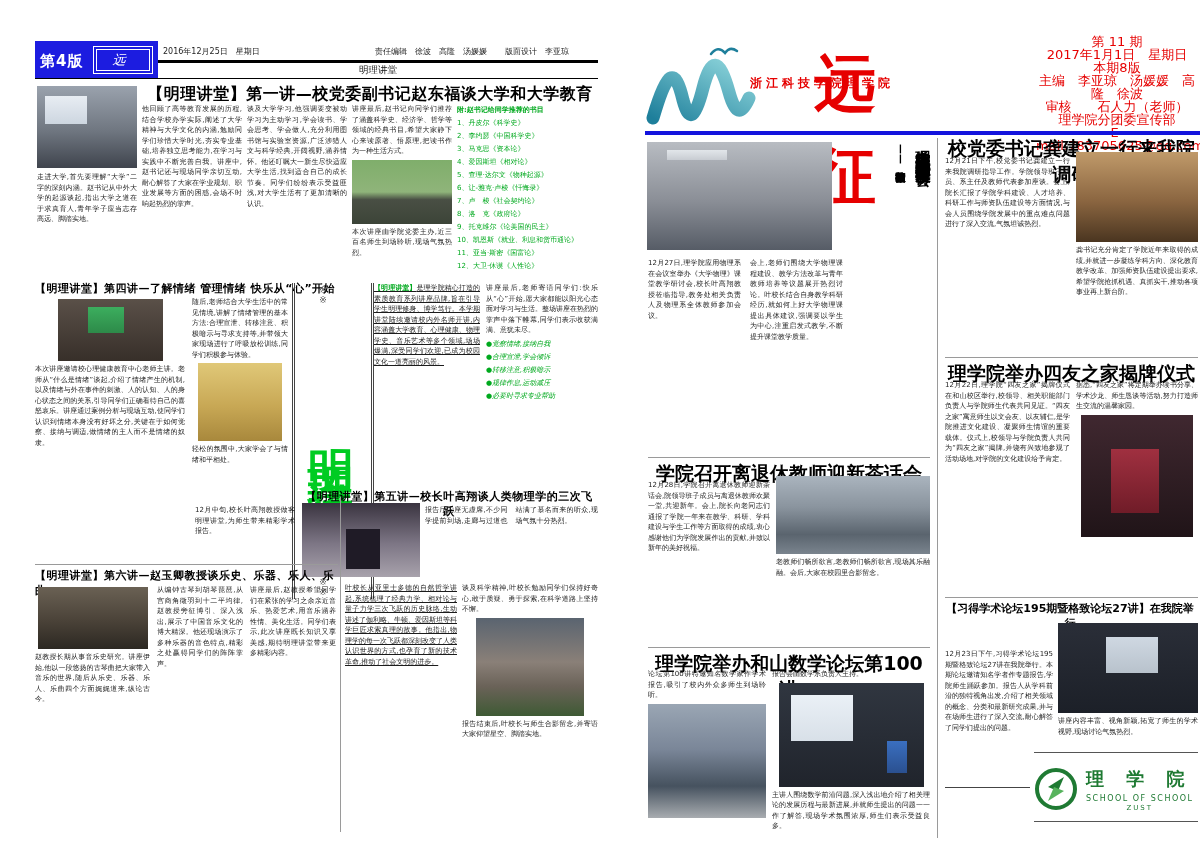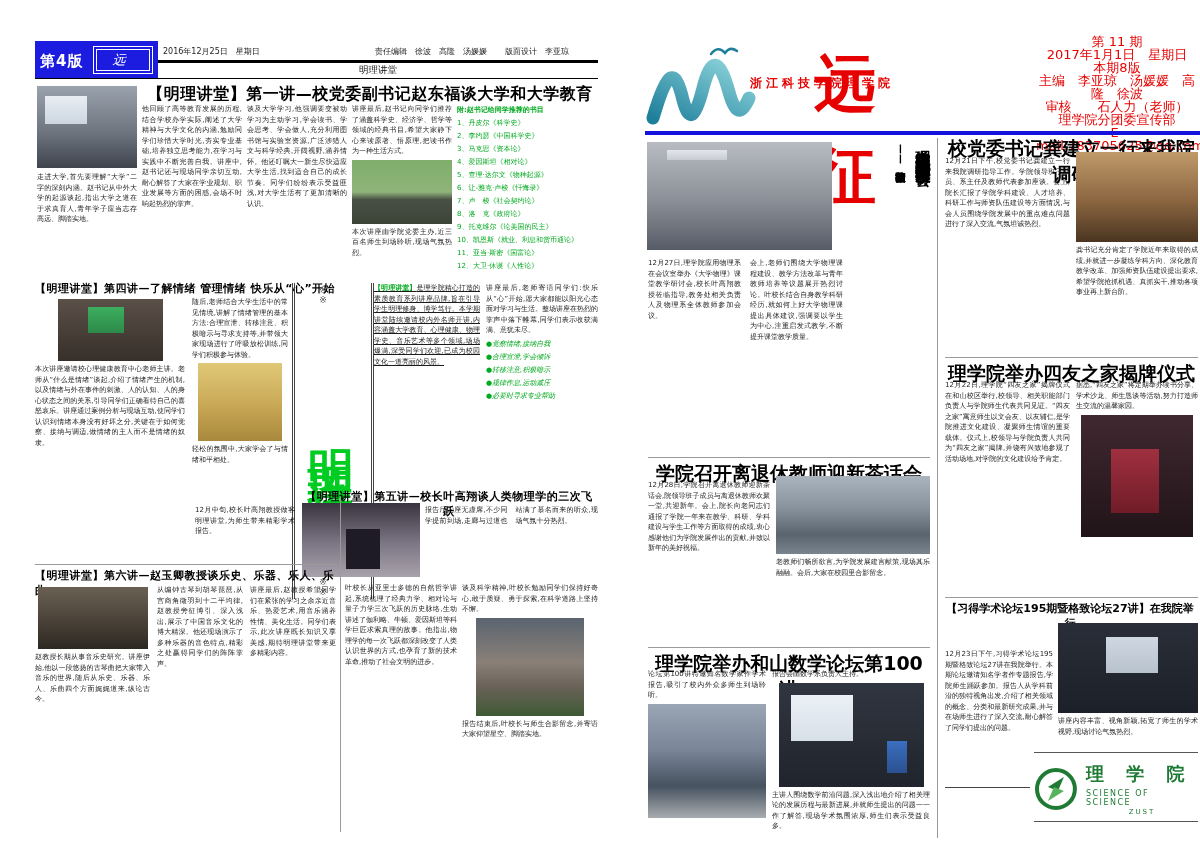--- a/index.html
+++ b/index.html
@@ -39,21 +39,21 @@
   #l4c3{left:374px;top:283px;width:106px;height:204px;text-decoration:underline;}
   #l4c4{left:486px;top:283px;width:112px;height:204px;}
   #tips div{color:#00a91e;line-height:11px;margin-bottom:2px;font-style:italic;}
   #banner{left:292px;top:283px;width:76px;height:316px;border-left:3px double #444;border-right:3px double #444;}
   #banner .bchars{writing-mode:vertical-rl;margin:22px auto 0 auto;height:280px;display:block;
      font-family:"DejaVu Serif",serif;font-weight:bold;font-size:46px;letter-spacing:16px;color:#00cc22;text-align:center;width:60px;}
   .orn{position:absolute;left:0;width:100%;text-align:center;font-size:9px;color:#555;letter-spacing:20px;}
   #l5-headline{left:300px;top:489px;width:298px;text-align:center;}
   #l5r1c1{left:195px;top:505px;width:100px;height:60px;}
   #l5r1c2{left:425px;top:505px;width:173px;height:60px;column-count:2;column-gap:8px;}
-  #l5c1{left:345px;top:583px;width:112px;height:247px;}
+  #l5c1{left:345px;top:583px;width:112px;height:247px;text-decoration:underline;}
   #l5c2{left:462px;top:583px;width:136px;height:247px;}
   #l6-headline{left:35px;top:568px;width:303px;}
   #l6c1{left:35px;top:585px;width:115px;height:245px;}
   #l6c2{left:157px;top:585px;width:86px;height:245px;}
   #l6c3{left:250px;top:585px;width:86px;height:245px;}
   #vrule-left{left:340px;top:497px;width:1px;height:335px;}
   #hrule-l6{left:35px;top:564px;width:303px;height:1px;}
   .green-tag{color:#00a91e;font-weight:bold;}
   
   #mast-school{left:750px;top:35px;font-size:12px;font-weight:bold;color:#e60000;letter-spacing:4px;margin-top:40px;}
@@ -274,21 +274,21 @@
   <div id="r4c2col" class="col">
     <span class="iph p11"></span>
     <p>讲座内容丰富、视角新颖,拓宽了师生的学术视野,现场讨论气氛热烈。</p>
   </div>
 
   <div id="hrule-r5" class="rule-light"></div>
   <div id="r5-headline" class="h-right">学院召开离退休教师迎新茶话会</div>
   <div id="r5c1" class="col">12月28日,学院召开离退休教师迎新茶话会,院领导班子成员与离退休教师欢聚一堂,共迎新年。会上,院长向老同志们通报了学院一年来在教学、科研、学科建设与学生工作等方面取得的成绩,衷心感谢他们为学院发展作出的贡献,并致以新年的美好祝福。</div>
   <div id="r5c2col" class="col">
     <span class="iph p12"></span>
-    <p>老教师们畅所欲言,为学院发展建言献策,现场其乐融融。会后,大家在校园里合影留念。</p>
+    <p>老教师们畅所欲言,老教师们畅所欲言,现场其乐融融。会后,大家在校园里合影留念。</p>
   </div>
 
   <div id="hrule-r6" class="rule-light"></div>
   <div id="r6-headline" class="h-right">理学院举办和山数学论坛第100讲</div>
   <div id="r6c1col" class="col">
     <p>论坛第100讲特邀知名数学家作学术报告,吸引了校内外众多师生到场聆听。</p>
     <span class="iph p14"></span>
   </div>
   <div id="r6c2col" class="col">
     <p>报告会由数学系负责人主持。</p>
@@ -298,18 +298,18 @@
 
   <div id="logo-rule" class="abs"></div>
   <div id="logo-block" class="abs">
     <svg width="44" height="44" viewBox="0 0 44 44">
       <circle cx="22" cy="22" r="19" fill="none" stroke="#1f7a33" stroke-width="4"></circle>
       <path d="M30 10 L14 20 L24 24 Z" fill="#1f7a33"></path>
       <path d="M14 34 L30 24 L20 20 Z" fill="#57b35d"></path>
     </svg>
     <div id="logo-text">
       <div class="cn">理 学 院</div>
-      <div class="en">SCIENCE OF SCIENCE</div>
+      <div class="en">SCHOOL OF SCHOOL</div>
       <div class="ab">ZUST</div>
     </div>
   </div>
 
 </div>
 
 </body></html>

